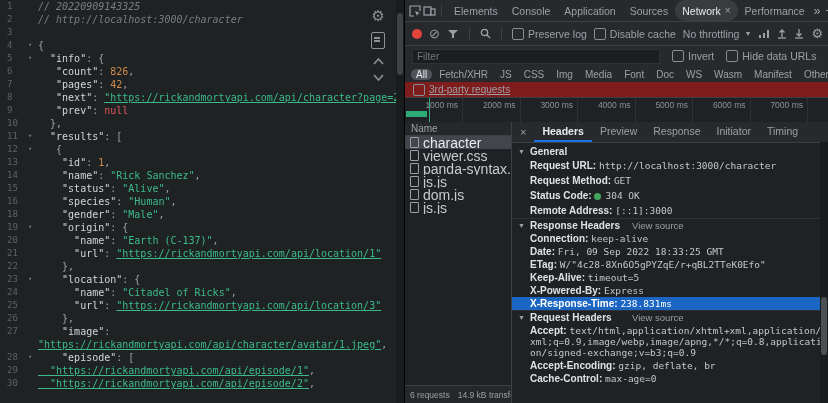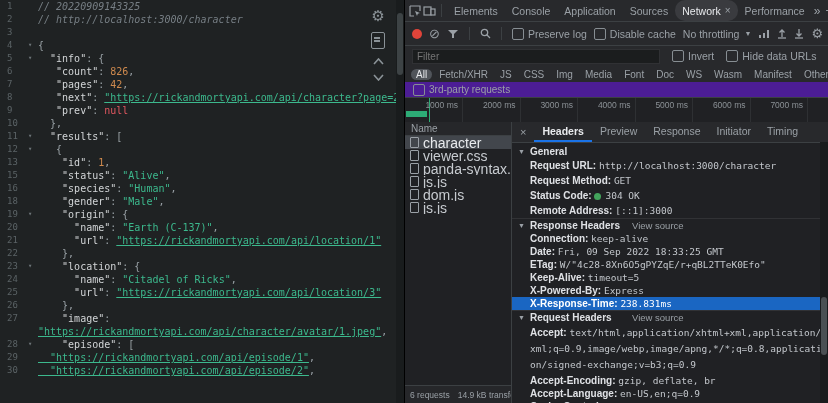--- a/index.html
+++ b/index.html
@@ -45,21 +45,21 @@
   .cb-item{display:flex;align-items:center;gap:4px;cursor:pointer;white-space:nowrap;}
   .throttle{display:flex;align-items:center;gap:5px;cursor:pointer;white-space:nowrap;}
   .caret{font-size:7px;color:#9aa0a6;}
   .push-right{margin-left:auto;}
 
   .dt-filterrow{height:20px;background:#28292c;display:flex;align-items:center;gap:12px;padding:0 7px;font-size:10.5px;}
   .filter-input{width:238px;height:13px;background:#1b1d1e;border:1px solid #303134;color:#9aa0a6;font-size:10px;padding:0 4px;outline:none;font-family:"Liberation Sans",sans-serif;}
   .dt-chips{height:16px;background:#28292c;display:flex;align-items:center;gap:2px;padding:0 6px;font-size:10px;white-space:nowrap;}
   .chip{padding:0px 5px;border-radius:8px;cursor:pointer;color:#9aa0a6;}
   .chip.active{background:#50545a;color:#e8eaed;}
-  .dt-thirdparty{height:15px;background:#4c1d95;border-bottom:1px solid #3c4043;display:flex;align-items:center;padding:0 8px;font-size:10px;}
+  .dt-thirdparty{height:15px;background:#7f1d1d;border-bottom:1px solid #3c4043;display:flex;align-items:center;padding:0 8px;font-size:10px;text-decoration:underline;}
 
   .dt-timeline{position:relative;height:30px;background:#202124;border-bottom:1px solid #3c4043;overflow:hidden;}
   .tick-line{position:absolute;top:0;bottom:0;width:1px;background:#2e3033;}
   .tick-label{position:absolute;top:2px;font-size:8.5px;color:#8b9196;transform:translateX(-100%);padding-right:4px;white-space:nowrap;}
   .tl-bar{position:absolute;left:1px;top:13px;width:21px;height:6px;background:#2dab76;}
   .tl-cursor{position:absolute;left:24px;top:0;bottom:0;width:1px;background:#2dab76;}
 
   .dt-main{position:absolute;top:122px;left:0;right:0;bottom:0;display:flex;}
   .name-col{width:106px;flex:none;border-right:1px solid #3c4043;display:flex;flex-direction:column;background:#202124;}
   .name-header{height:13px;line-height:13px;font-size:10px;color:#9aa0a6;padding-left:6px;border-bottom:1px solid #3c4043;background:#26272a;}
@@ -75,21 +75,21 @@
   .htab{padding:0 8px;height:100%;display:flex;align-items:center;font-size:10.5px;color:#9aa0a6;cursor:pointer;border-bottom:2px solid transparent;box-sizing:border-box;}
   .htab.active{color:#e8eaed;border-bottom-color:#1a73e8;font-weight:bold;}
   .detail-body{flex:1;overflow:hidden;padding-top:2px;}
   .hsection{border-top:1px solid #313235;}
   .hsection:first-child{border-top:none;}
   .sec-title{height:13px;display:flex;align-items:center;color:#dfe1e5;font-weight:bold;font-size:10px;padding-left:6px;position:relative;cursor:pointer;}
   .tri{color:#9aa0a6;margin-right:5px;font-size:7px;}
   .view-source{position:absolute;left:120px;color:#9aa0a6;font-weight:normal;font-size:9.5px;cursor:pointer;}
   .hrow{padding:1px 6px 1px 18px;white-space:nowrap;overflow:hidden;font-size:10px;}
   .sec-general .hrow{padding-top:2px;padding-bottom:2px;}
-  .hrow.wrap{white-space:normal;word-break:break-all;line-height:16px;}
+  .hrow.wrap{white-space:normal;word-break:break-all;line-height:11px;}
   .hname{font-weight:bold;color:#dfe1e5;}
   .hval{font-family:"DejaVu Sans Mono",monospace;font-size:9.5px;color:#c3c7cc;}
   .hrow.hl{background:#1a66c2;}
   .hrow.hl .hname,.hrow.hl .hval{color:#fff;}
   .dot{display:inline-block;width:7px;height:7px;border-radius:50%;background:#43a45c;margin:0 4px -1px 0;}
   .d-scroll{position:absolute;right:0;top:20px;bottom:0;width:8px;background:#191c1d;}
   .d-thumb{position:absolute;right:1px;top:155px;width:6px;height:58px;background:#4a5053;border-radius:3px;}
   svg{display:block;}
 </style>
 </head>
@@ -103,20 +103,21 @@
       <div class="code-line"><span class="gutter">4</span><span class="fold">▾</span><span class="code"><span class="tok-p">{</span></span></div>
       <div class="code-line"><span class="gutter">5</span><span class="fold">▾</span><span class="code"><span class="tok-k">  "info"</span><span class="tok-p">: {</span></span></div>
       <div class="code-line"><span class="gutter">6</span><span class="fold"></span><span class="code"><span class="tok-k">   "count"</span><span class="tok-p">: </span><span class="tok-n">826</span><span class="tok-p">,</span></span></div>
       <div class="code-line"><span class="gutter">7</span><span class="fold"></span><span class="code"><span class="tok-k">   "pages"</span><span class="tok-p">: </span><span class="tok-n">42</span><span class="tok-p">,</span></span></div>
       <div class="code-line"><span class="gutter">8</span><span class="fold"></span><span class="code"><span class="tok-k">   "next"</span><span class="tok-p">: </span><span class="tok-l">"https://rickandmortyapi.com/api/character?page=2"</span></span></div>
       <div class="code-line"><span class="gutter">9</span><span class="fold"></span><span class="code"><span class="tok-k">   "prev"</span><span class="tok-p">: </span><span class="tok-u">null</span></span></div>
       <div class="code-line"><span class="gutter">10</span><span class="fold"></span><span class="code"><span class="tok-p">  },</span></span></div>
       <div class="code-line"><span class="gutter">11</span><span class="fold">▾</span><span class="code"><span class="tok-k">  "results"</span><span class="tok-p">: [</span></span></div>
       <div class="code-line"><span class="gutter">12</span><span class="fold">▾</span><span class="code"><span class="tok-p">   {</span></span></div>
       <div class="code-line"><span class="gutter">13</span><span class="fold"></span><span class="code"><span class="tok-k">    "id"</span><span class="tok-p">: </span><span class="tok-n">1</span><span class="tok-p">,</span></span></div>
+      <div class="code-line"><span class="gutter">14</span><span class="fold"></span><span class="code"><span class="tok-k">    "name"</span><span class="tok-p">: </span><span class="tok-s">"Rick Sanchez"</span><span class="tok-p">,</span></span></div>
       <div class="code-line"><span class="gutter">15</span><span class="fold"></span><span class="code"><span class="tok-k">    "status"</span><span class="tok-p">: </span><span class="tok-s">"Alive"</span><span class="tok-p">,</span></span></div>
       <div class="code-line"><span class="gutter">16</span><span class="fold"></span><span class="code"><span class="tok-k">    "species"</span><span class="tok-p">: </span><span class="tok-s">"Human"</span><span class="tok-p">,</span></span></div>
       <div class="code-line"><span class="gutter">18</span><span class="fold"></span><span class="code"><span class="tok-k">    "gender"</span><span class="tok-p">: </span><span class="tok-s">"Male"</span><span class="tok-p">,</span></span></div>
       <div class="code-line"><span class="gutter">19</span><span class="fold">▾</span><span class="code"><span class="tok-k">    "origin"</span><span class="tok-p">: {</span></span></div>
       <div class="code-line"><span class="gutter">20</span><span class="fold"></span><span class="code"><span class="tok-k">      "name"</span><span class="tok-p">: </span><span class="tok-s">"Earth (C-137)"</span><span class="tok-p">,</span></span></div>
       <div class="code-line"><span class="gutter">21</span><span class="fold"></span><span class="code"><span class="tok-k">      "url"</span><span class="tok-p">: </span><span class="tok-l">"https://rickandmortyapi.com/api/location/1"</span></span></div>
       <div class="code-line"><span class="gutter">22</span><span class="fold"></span><span class="code"><span class="tok-p">    },</span></span></div>
       <div class="code-line"><span class="gutter">23</span><span class="fold">▾</span><span class="code"><span class="tok-k">    "location"</span><span class="tok-p">: {</span></span></div>
       <div class="code-line"><span class="gutter">24</span><span class="fold"></span><span class="code"><span class="tok-k">      "name"</span><span class="tok-p">: </span><span class="tok-s">"Citadel of Ricks"</span><span class="tok-p">,</span></span></div>
       <div class="code-line"><span class="gutter">25</span><span class="fold"></span><span class="code"><span class="tok-k">      "url"</span><span class="tok-p">: </span><span class="tok-l">"https://rickandmortyapi.com/api/location/3"</span></span></div>
@@ -374,21 +375,20 @@
             <div class="hrow hl"><span class="hname">X-Response-Time: </span><span class="hval">238.831ms</span></div>
           </div>
           <div class="hsection sec-request-headers">
             <div class="sec-title">
               <span class="tri">▼</span>
               <span>Request Headers</span>
               <span class="view-source">View source</span>
             </div>
             <div class="hrow wrap"><span class="hname">Accept: </span><span class="hval">text/html,application/xhtml+xml,application/xml;q=0.9,image/webp,image/apng,*/*;q=0.8,application/signed-exchange;v=b3;q=0.9</span></div>
             <div class="hrow"><span class="hname">Accept-Encoding: </span><span class="hval">gzip, deflate, br</span></div>
-            <div class="hrow"><span class="hname">Accept-Language: </span><span class="hval">en-US,en;q=0.9</span></div>
             <div class="hrow"><span class="hname">Cache-Control: </span><span class="hval">max-age=0</span></div>
           </div>
         </div>
       <div class="d-scroll">
         <div class="d-thumb"></div>
       </div>
     </div>
   </div>
 </div>
 

